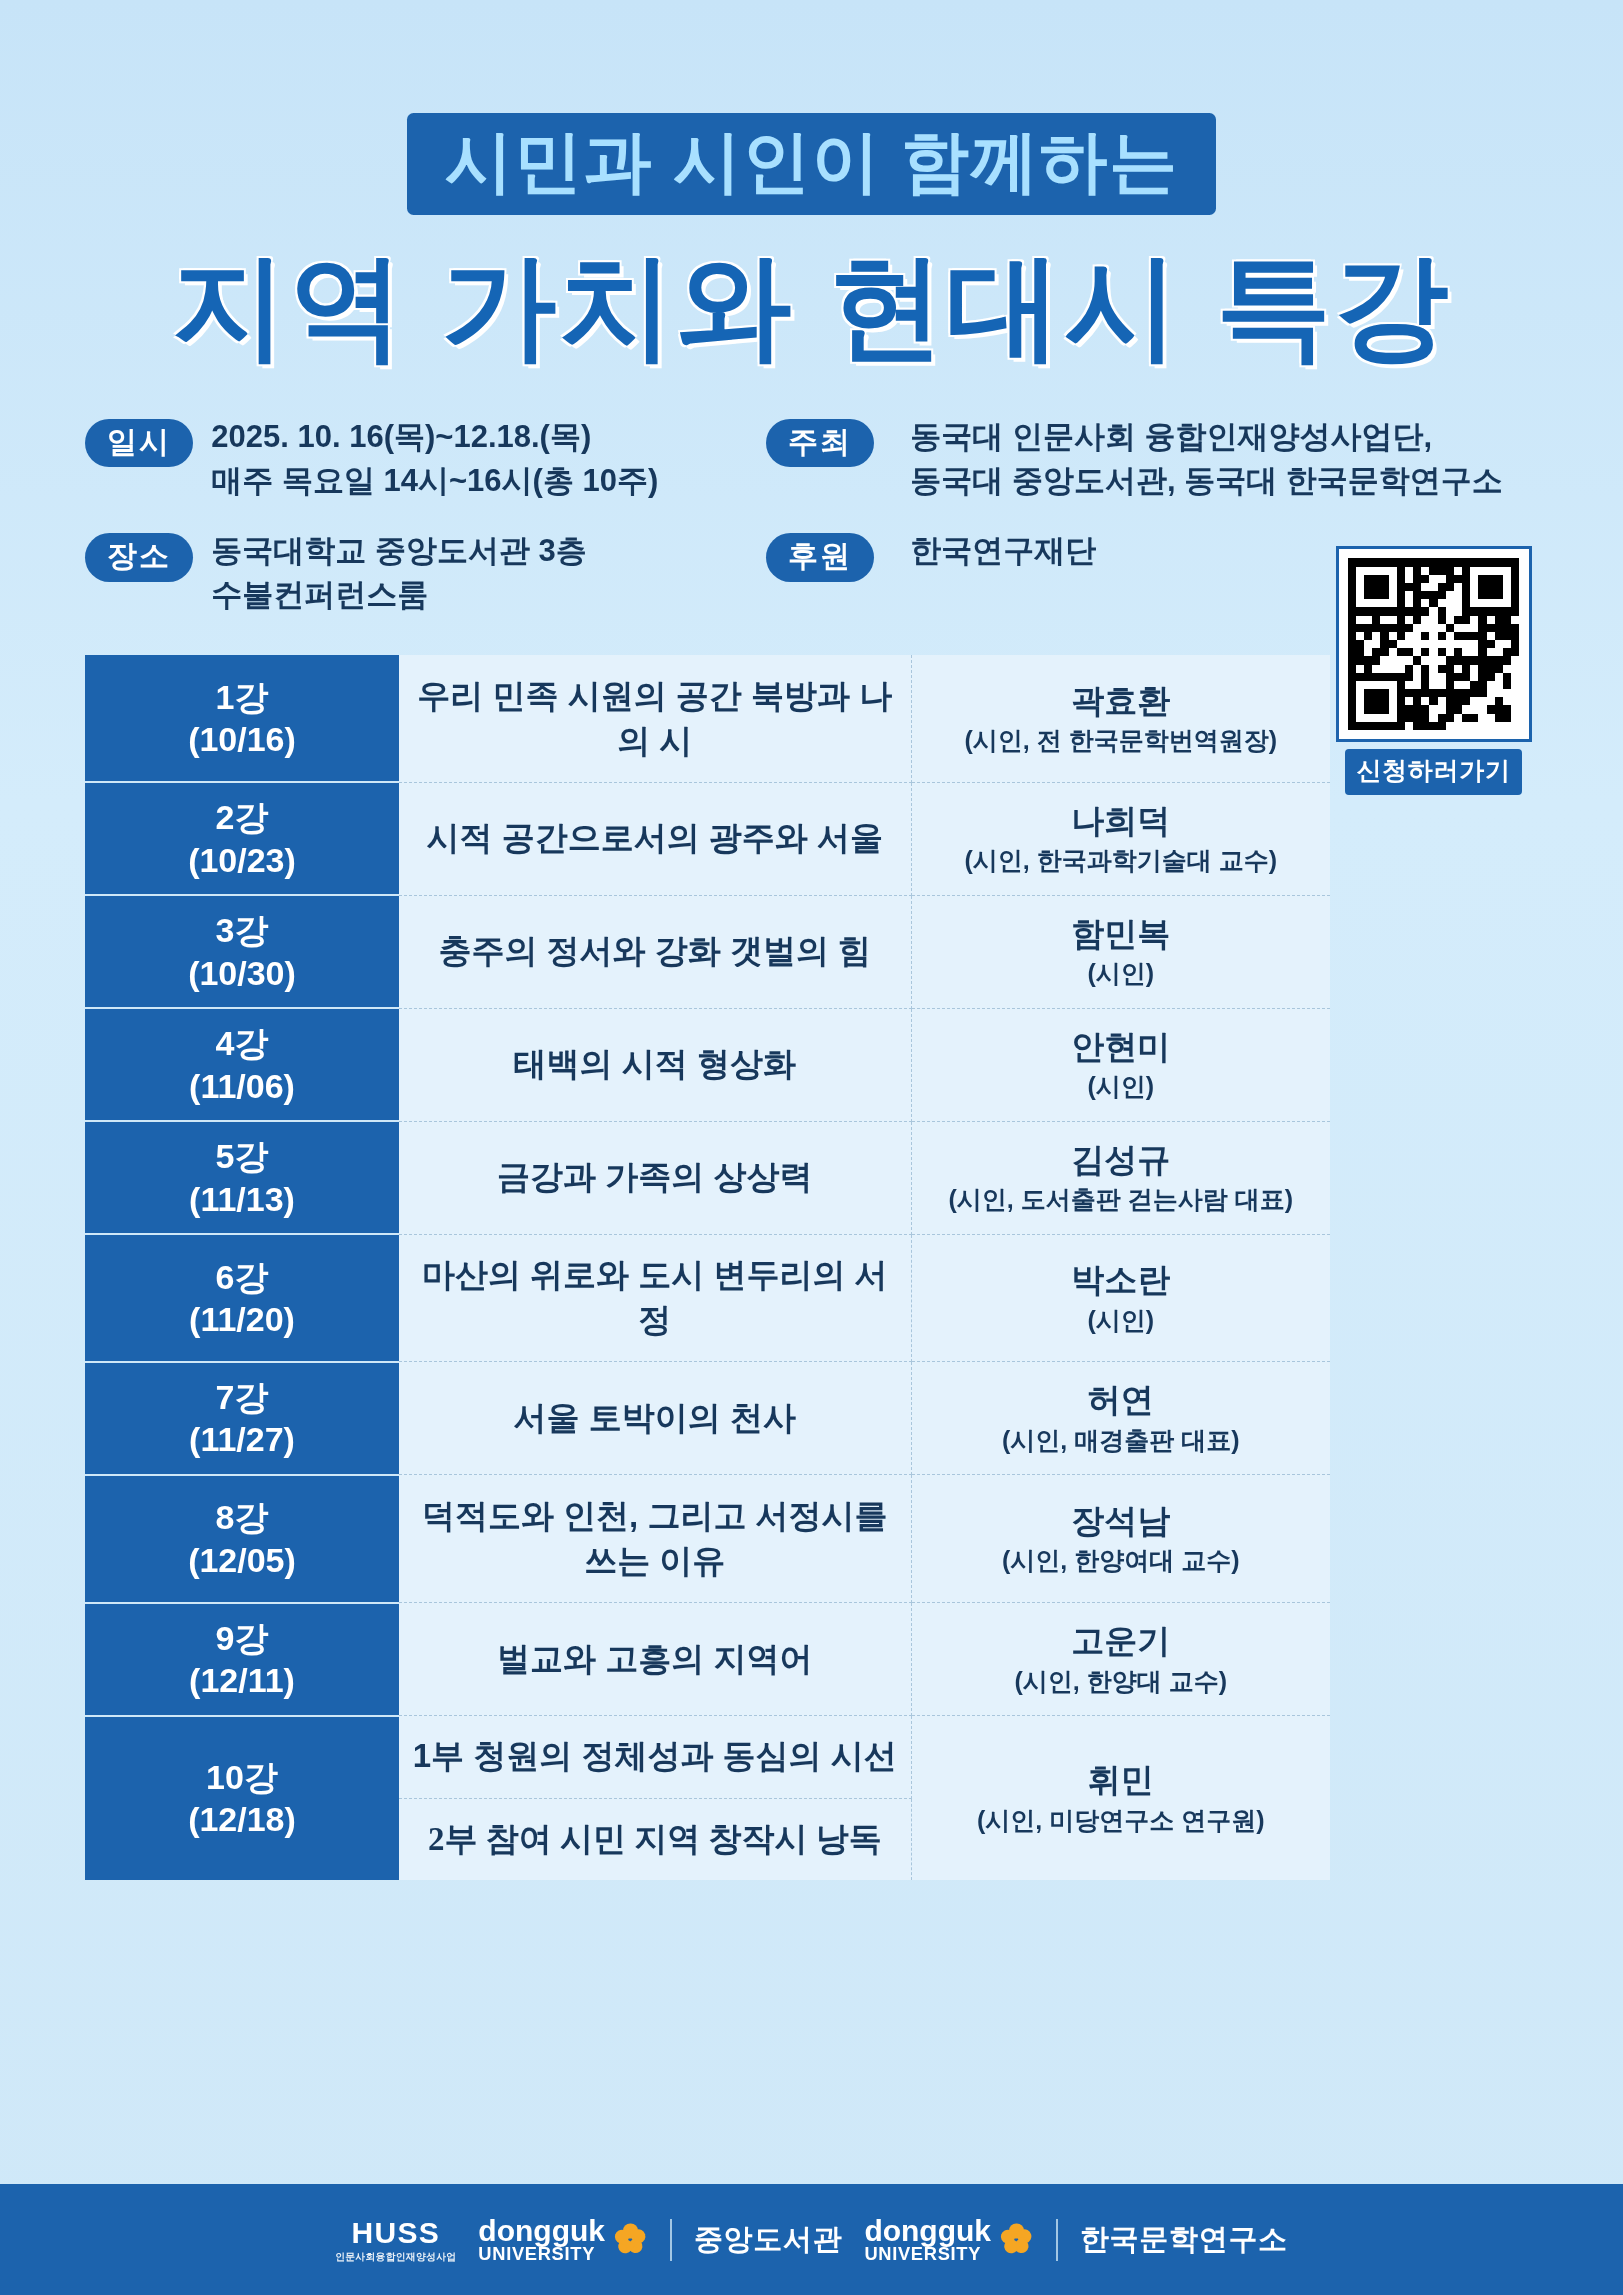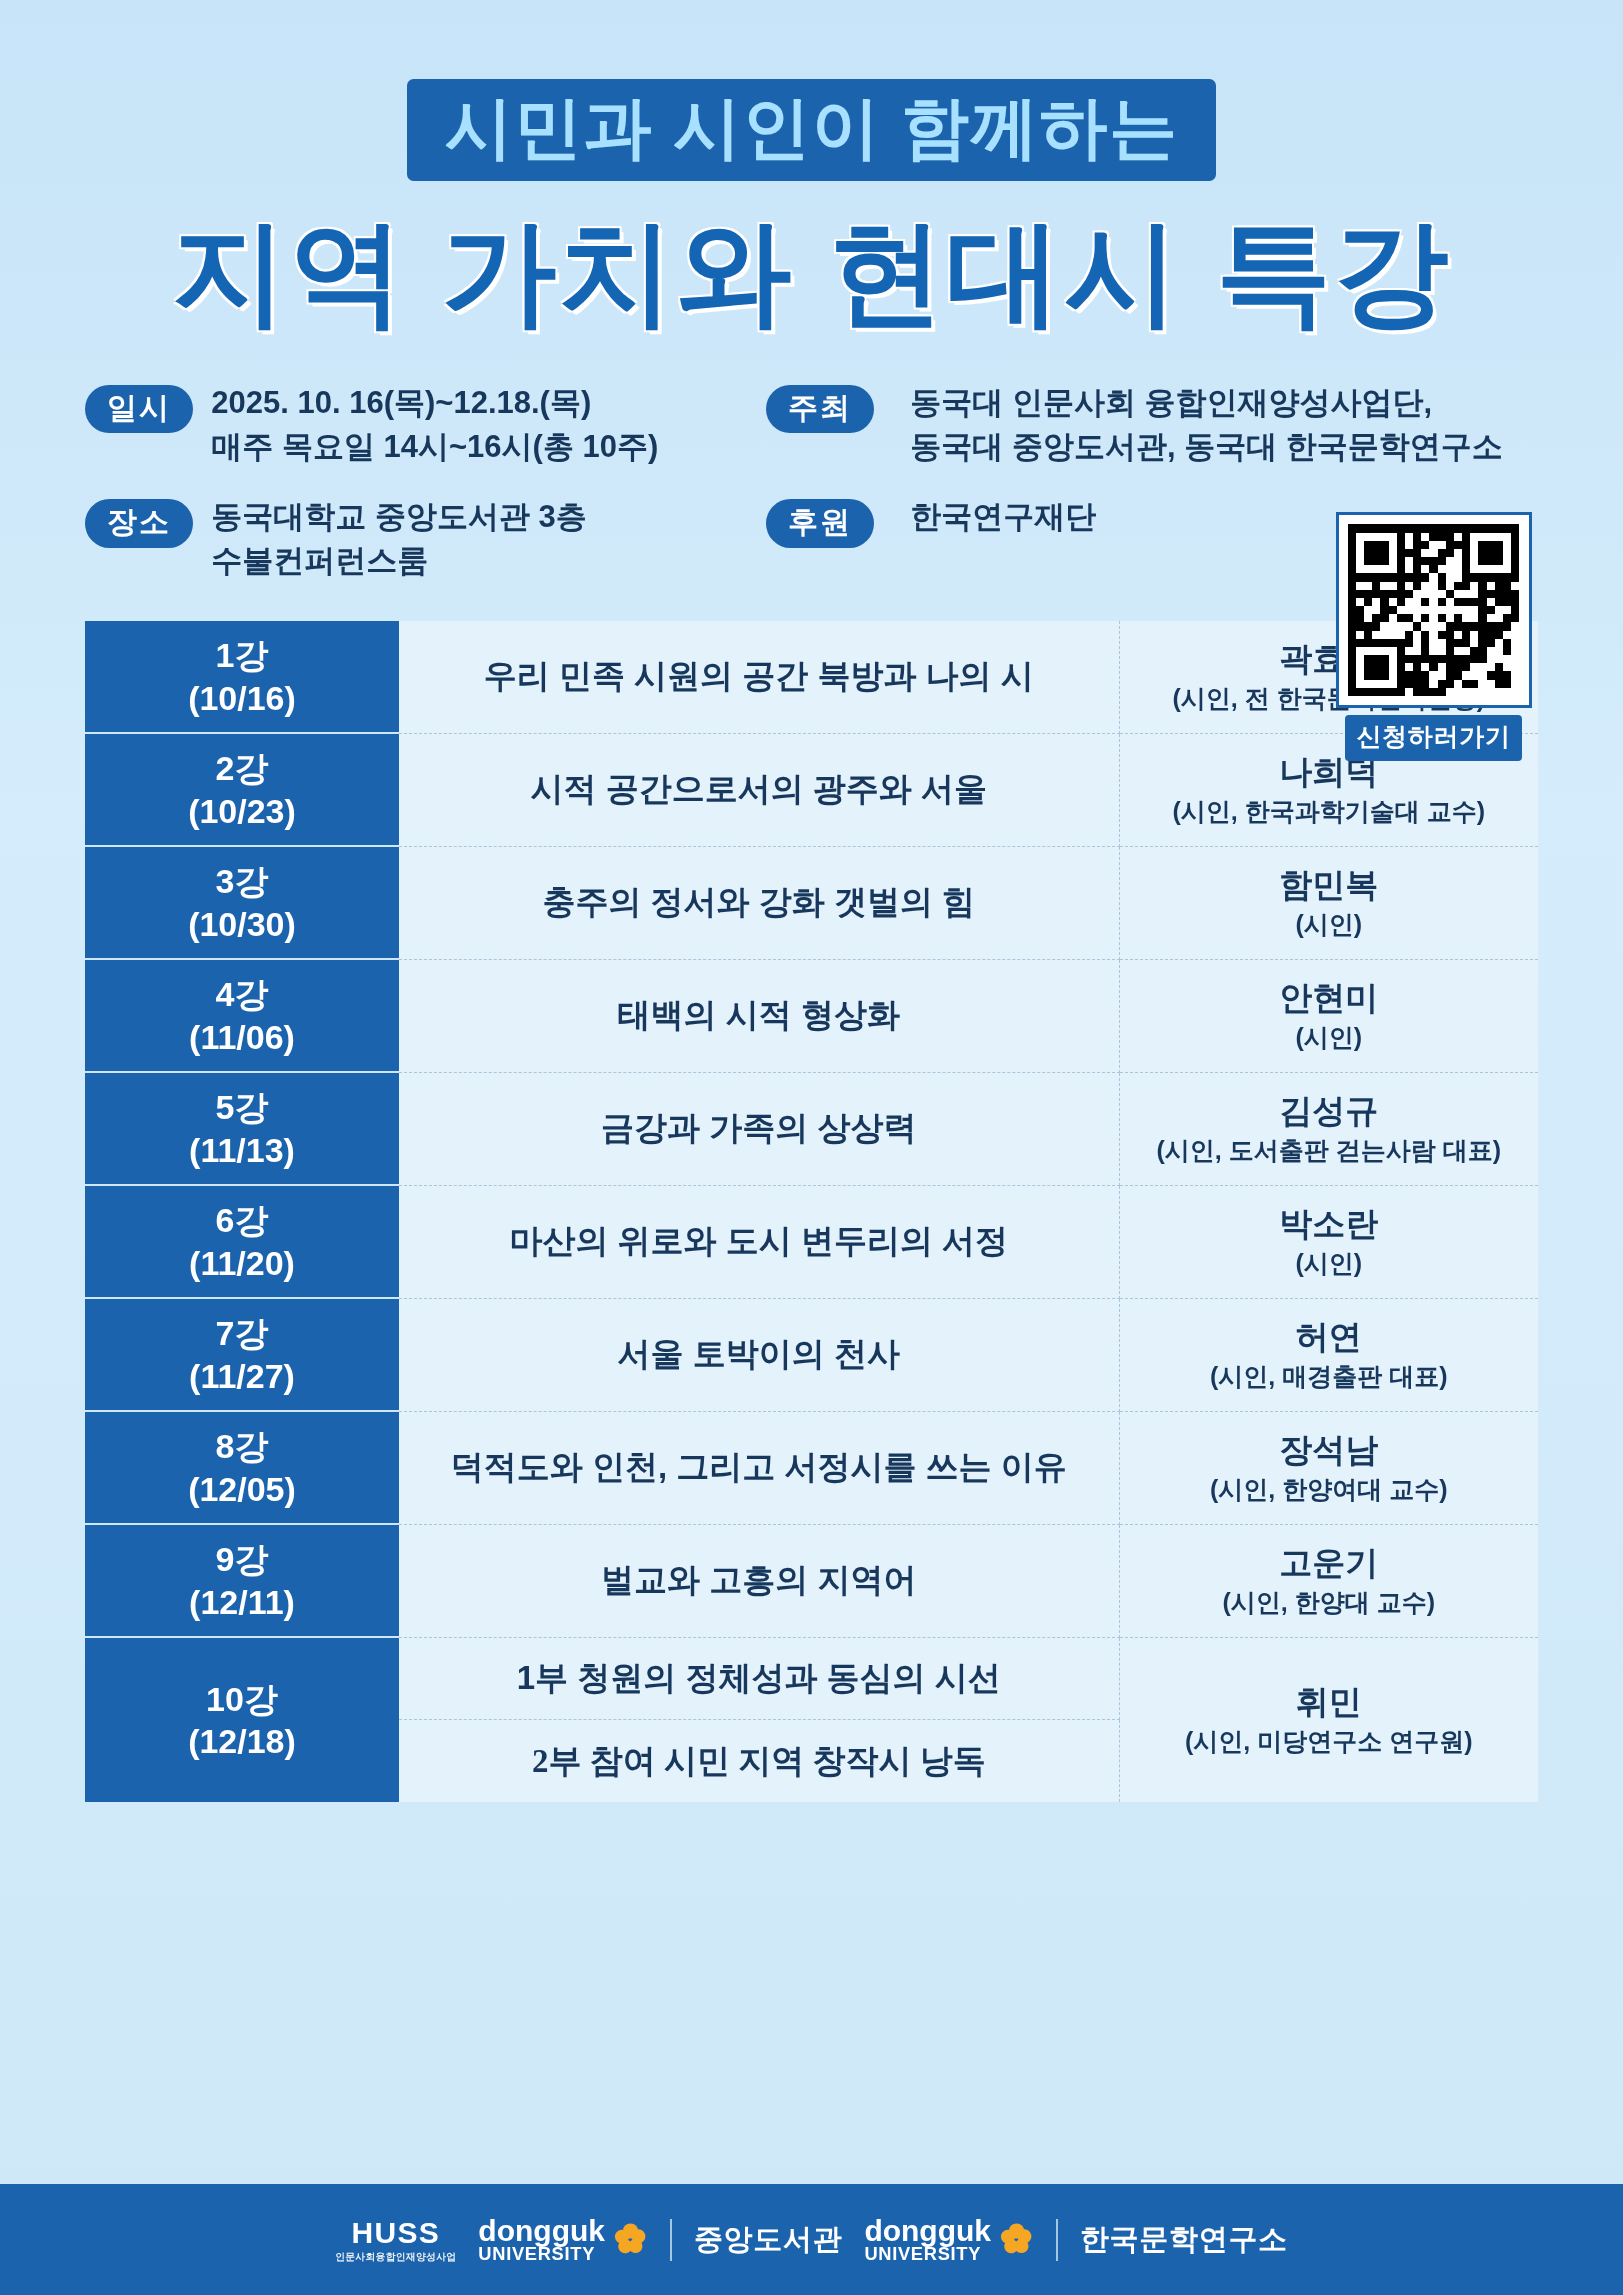--- a/index.html
+++ b/index.html
@@ -13,21 +13,21 @@
   .poster {
     position: relative;
     width: 1623px;
     height: 2295px;
     background: linear-gradient(180deg, #c7e4f8 0%, #d4ecfb 35%, #cfe8f8 100%);
     overflow: hidden;
   }
 
   
   .header {
-    padding-top: 79px;
+    padding-top: 113px;
     text-align: center;
   }
   .title-badge {
     display: inline-block;
     background: #1c63ad;
     color: #a8e0ff;
     font-size: 68px;
     font-weight: bold;
     letter-spacing: 1.3px;
     padding: 14.4px 38px 19.6px 38px;
@@ -120,21 +120,21 @@
     font-weight: bold;
     padding: 5.2px 11.8px 7.9px 11.8px;
     border-radius: 3.9px;
     letter-spacing: 0.7px;
     white-space: nowrap;
   }
 
   
   .schedule {
     margin: 39px 85px 0 85px;
-    width: 1453px;
+    width: 1245px;
     border-collapse: collapse;
     table-layout: fixed;
   }
   .schedule td {
     vertical-align: middle;
   }
   .cell-no {
     width: 314px;
     background: #1c63ad;
     color: #ffffff;

